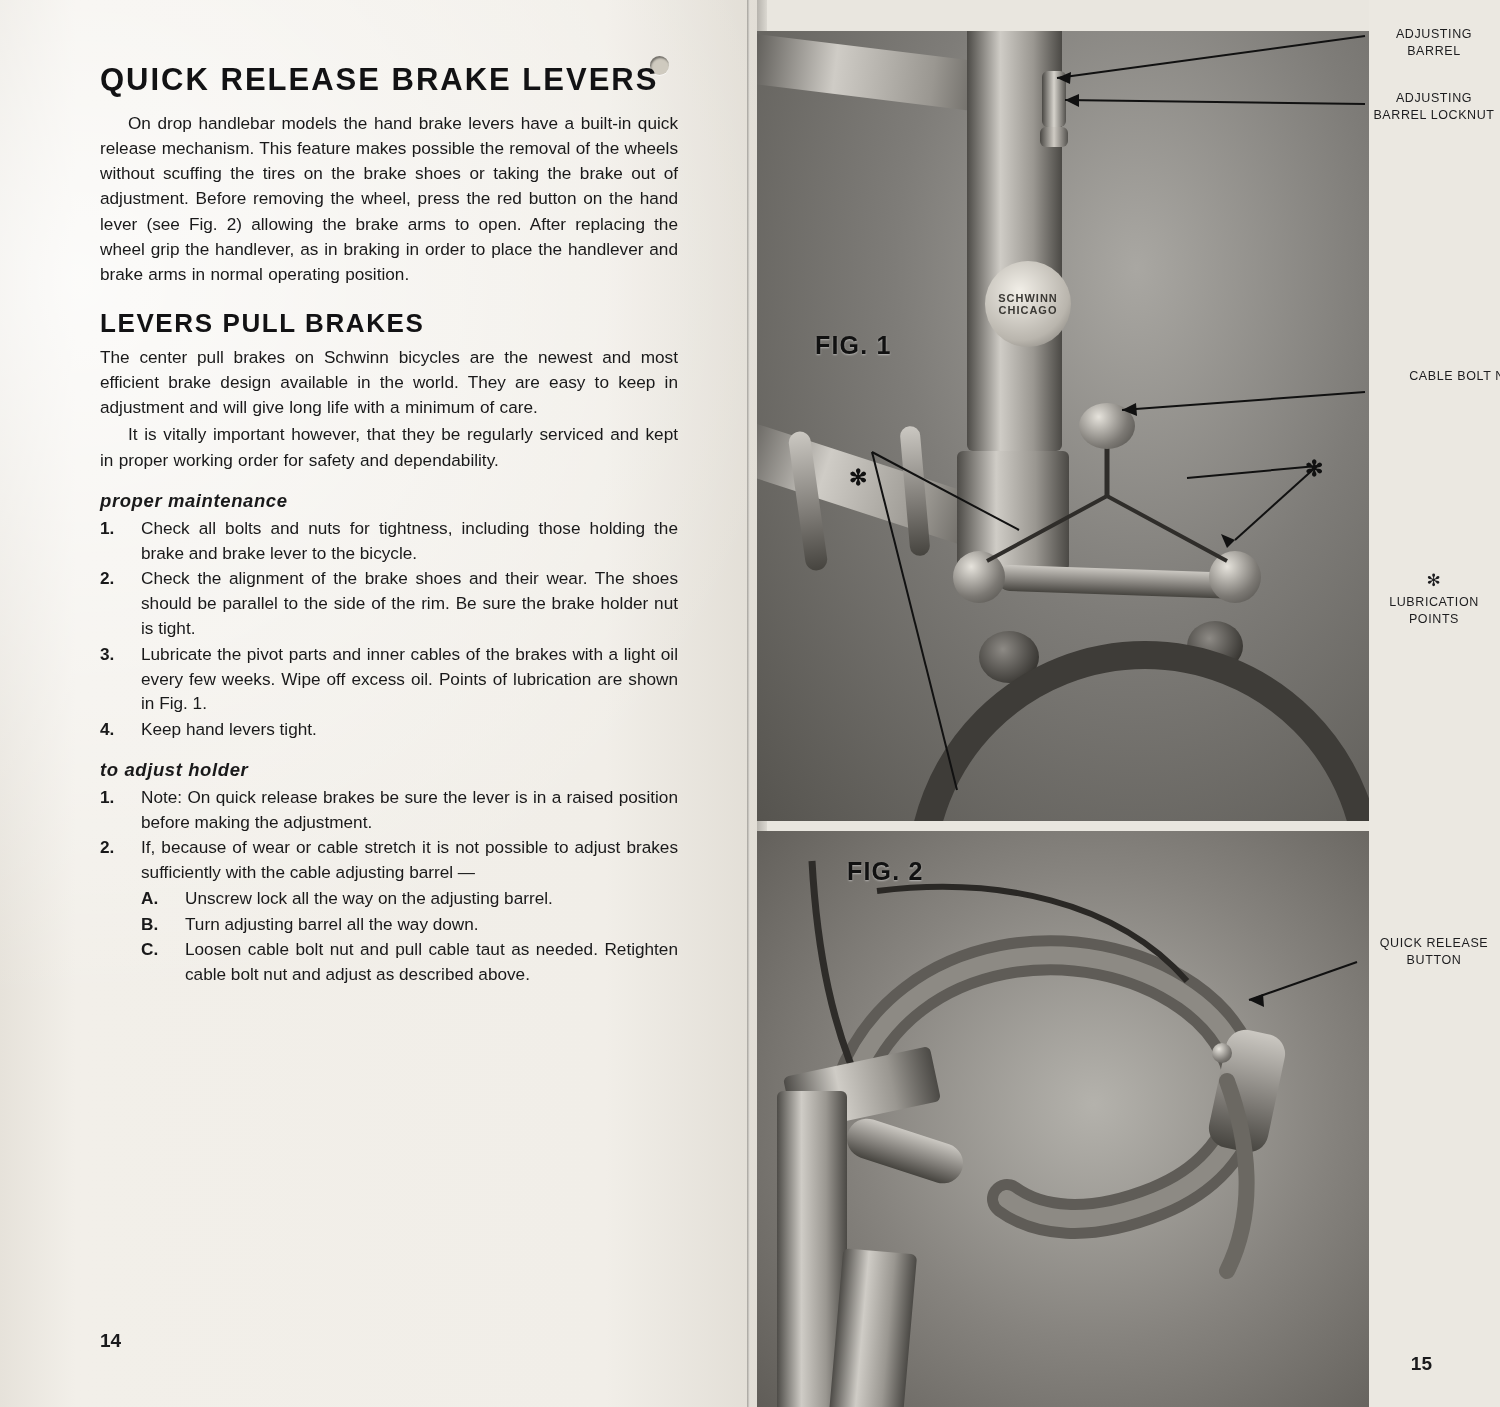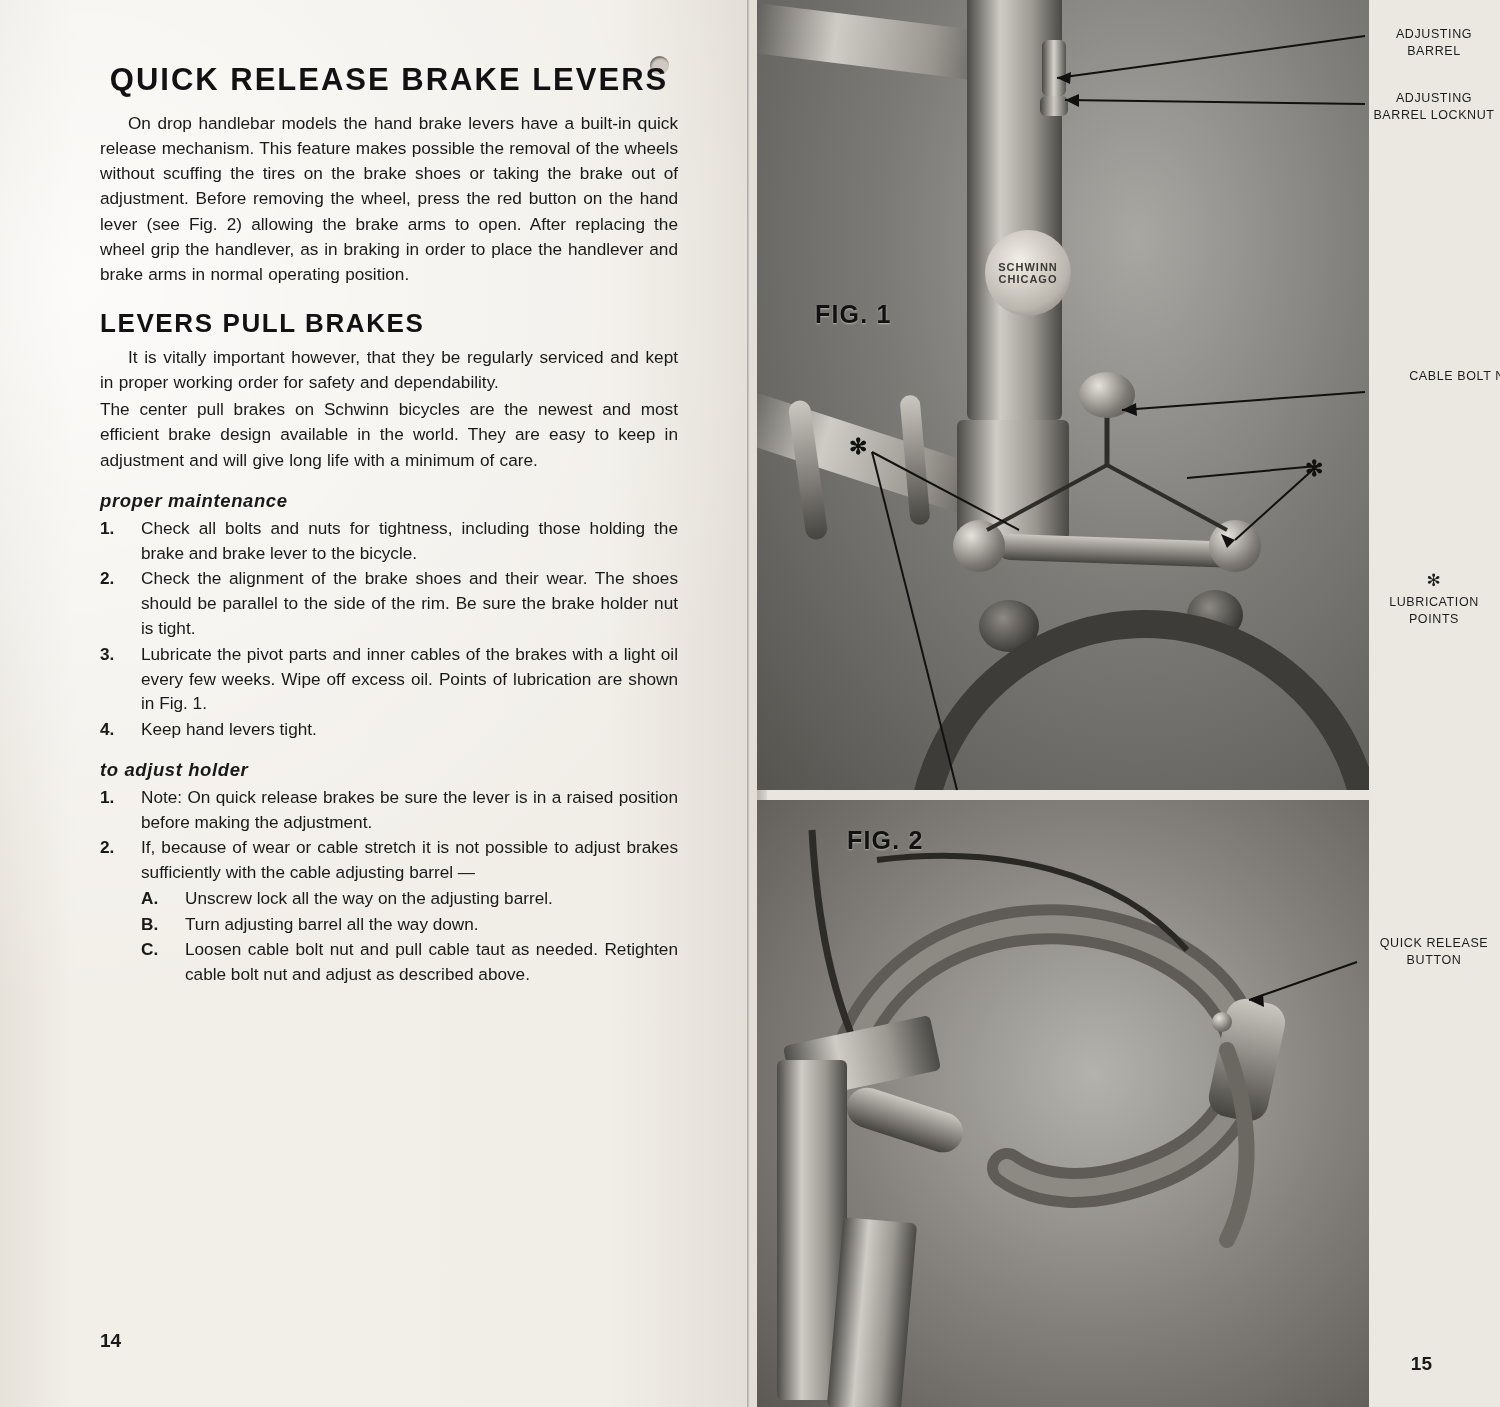--- a/index.html
+++ b/index.html
@@ -42,21 +42,20 @@
     width: 578px;
     color: #19191a;
   }
   h1.head {
     font-size: 31px;
     font-weight: bold;
     letter-spacing: 2.0px;
     line-height: 1.18;
     margin: 0 0 12px 0;
     color: #121214;
-    text-align: center;
   }
   h2.head2 {
     font-size: 26px;
     font-weight: bold;
     letter-spacing: 1.6px;
     margin: 20px 0 6px 0;
     color: #121214;
   }
   p.body {
     font-size: 17.2px;
@@ -129,20 +128,21 @@
     position: absolute;
     left: 0; top: 0;
     width: 10px; height: 1407px;
     background: linear-gradient(90deg, #8d8a84, #cfccc5);
     opacity: 0.55;
   }
   .photo {
     position: absolute;
     overflow: hidden;
     background: #6f6d69;
+    margin-top: 31px;
   }
   #fig1 {
     left: 0px; top: 0px;
     width: 612px; height: 790px;
     background:
       radial-gradient(ellipse at 62% 30%, #a9a7a2 0%, #7e7c78 45%, #56544f 100%);
   }
   #fig2 {
     left: 0px; top: 800px;
     width: 612px; height: 607px;
@@ -250,23 +250,23 @@
     <div class="punch-hole"></div>
 
     <div class="text-col">
 
       <h1 class="head">QUICK RELEASE BRAKE LEVERS</h1>
 
       <p class="body indent">On drop handlebar models the hand brake levers have a built-in quick release mechanism. This feature makes possible the removal of the wheels without scuffing the tires on the brake shoes or taking the brake out of adjustment. Before removing the wheel, press the red button on the hand lever (see Fig. 2) allowing the brake arms to open. After replacing the wheel grip the handlever, as in braking in order to place the handlever and brake arms in normal operating position.</p>
 
       <h2 class="head2">LEVERS PULL BRAKES</h2>
 
+      <p class="body">The center pull brakes on Schwinn bicycles are the newest and most efficient brake design available in the world. They are easy to keep in adjustment and will give long life with a minimum of care.</p>
+
       <p class="body indent">It is vitally important however, that they be regularly serviced and kept in proper working order for safety and dependability.</p>
-
-      <p class="body">The center pull brakes on Schwinn bicycles are the newest and most efficient brake design available in the world. They are easy to keep in adjustment and will give long life with a minimum of care.</p>
 
       <h3 class="sub">proper maintenance</h3>
 
       <ol class="numlist">
         <li>
           <span class="num">1.</span>
           <span>Check all bolts and nuts for tightness, including those holding the brake and brake lever to the bicycle.</span>
         </li>
         <li>
           <span class="num">2.</span>

